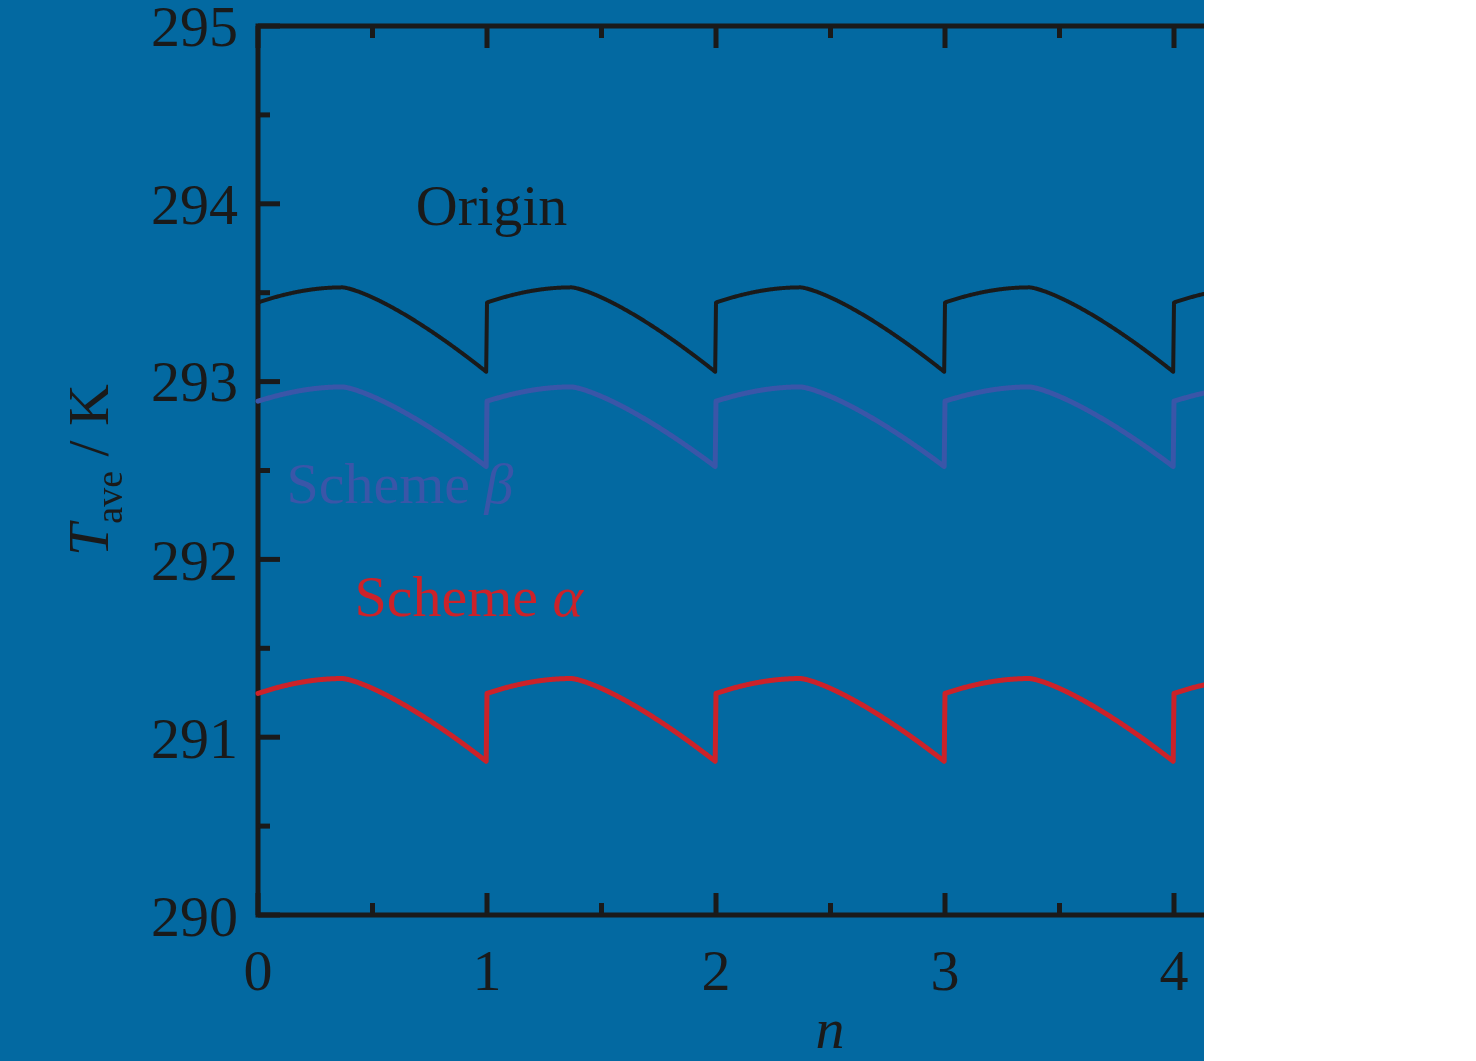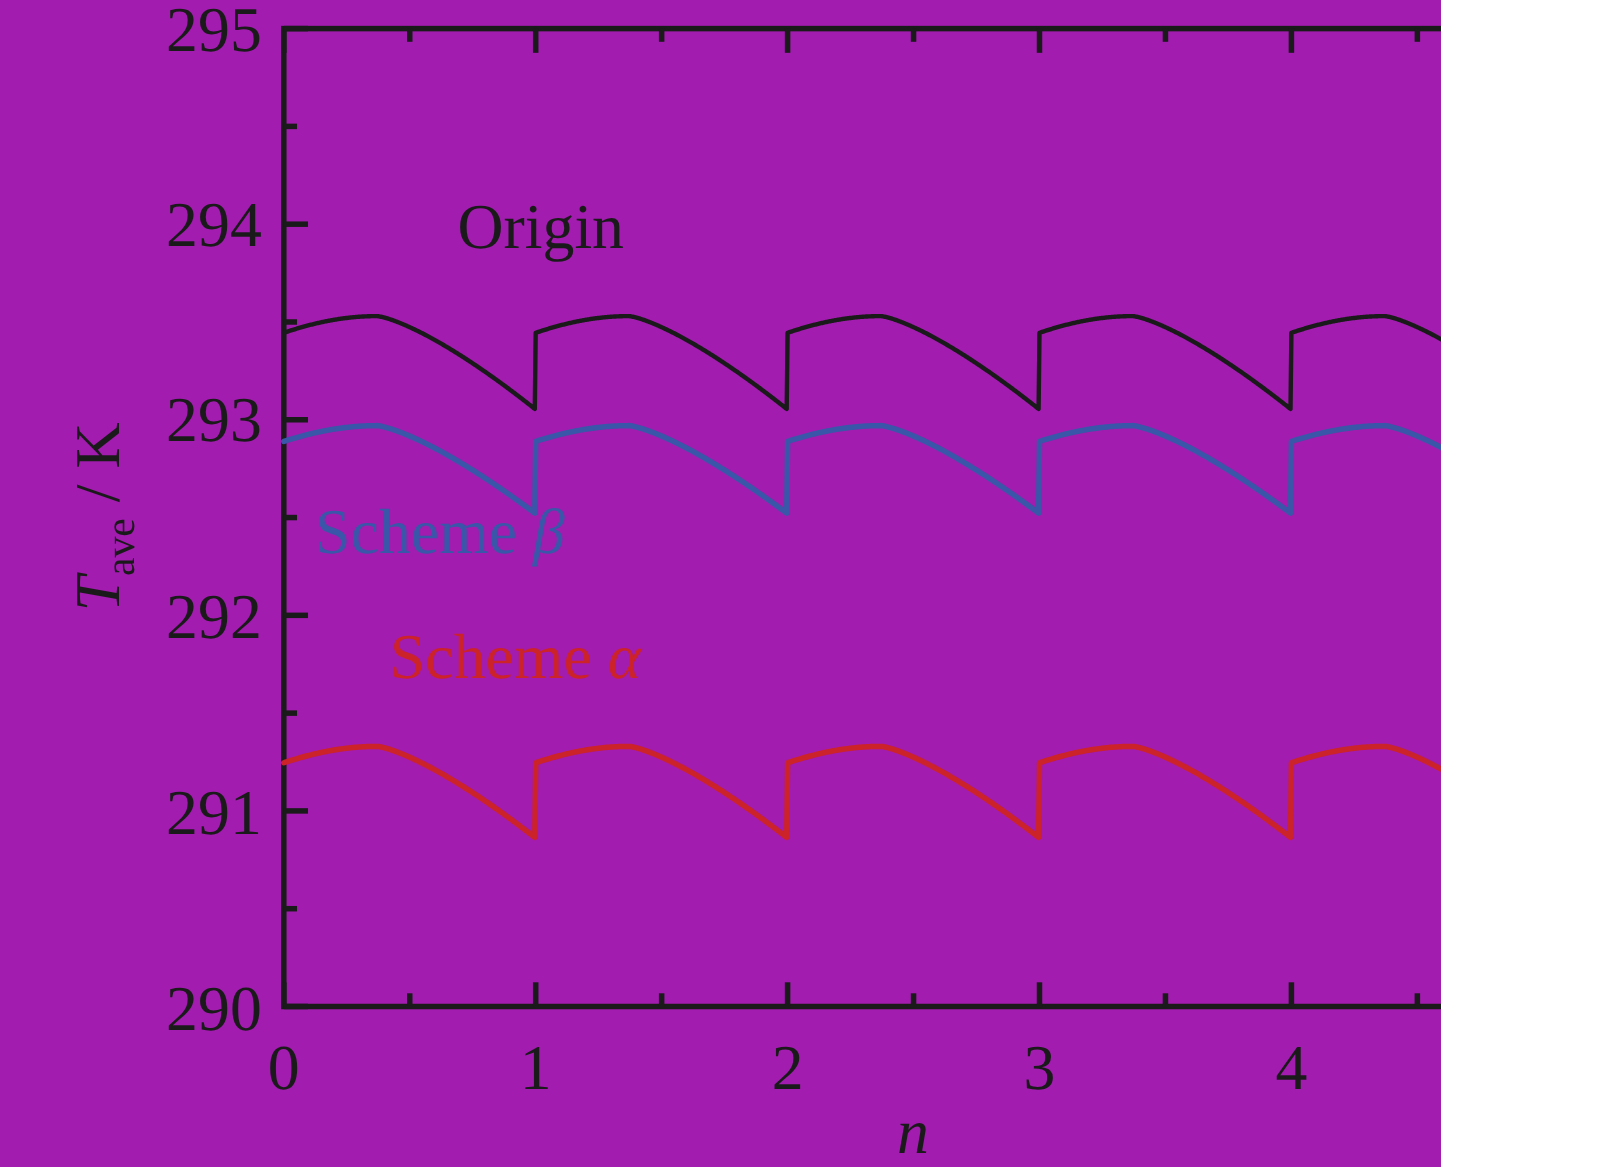--- a/index.html
+++ b/index.html
@@ -5,23 +5,23 @@
   html, body {
     margin: 0;
     padding: 0;
     background: #ffffff;
   }
   body {
     font-family: "Liberation Serif", "DejaVu Serif", serif;
   }
   #figure {
     position: relative;
-    width: 1310px;
+    width: 1204px;
     height: 1061px;
-    background: #a21caf;
+    background: #0369a1;
     overflow: hidden;
   }
   #plot-svg {
     position: absolute;
     left: 0;
     top: 0;
     width: 1476px;
     height: 1061px;
     display: block;
   }

